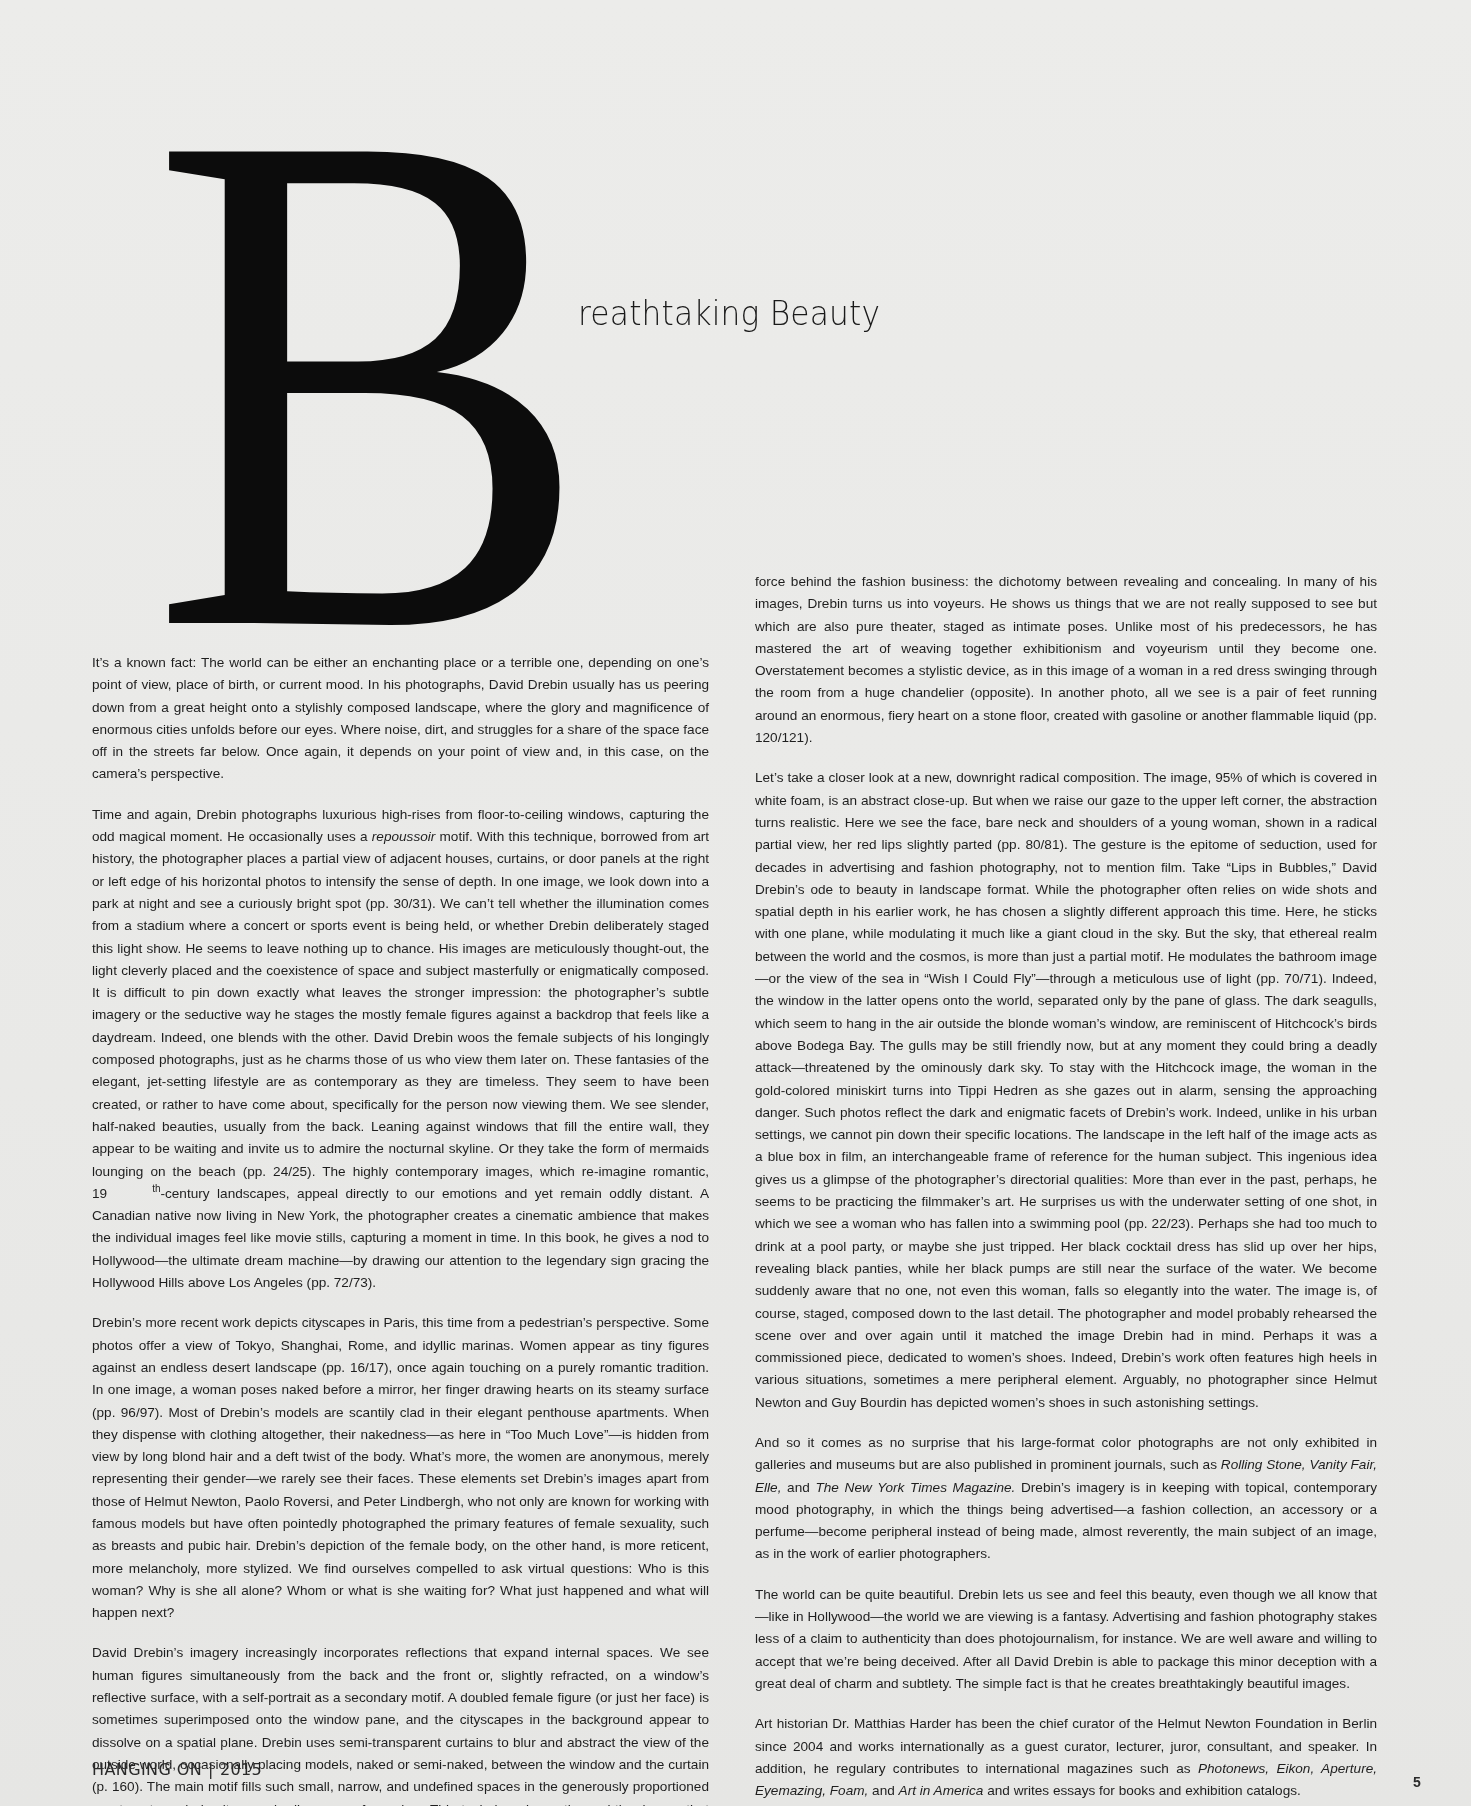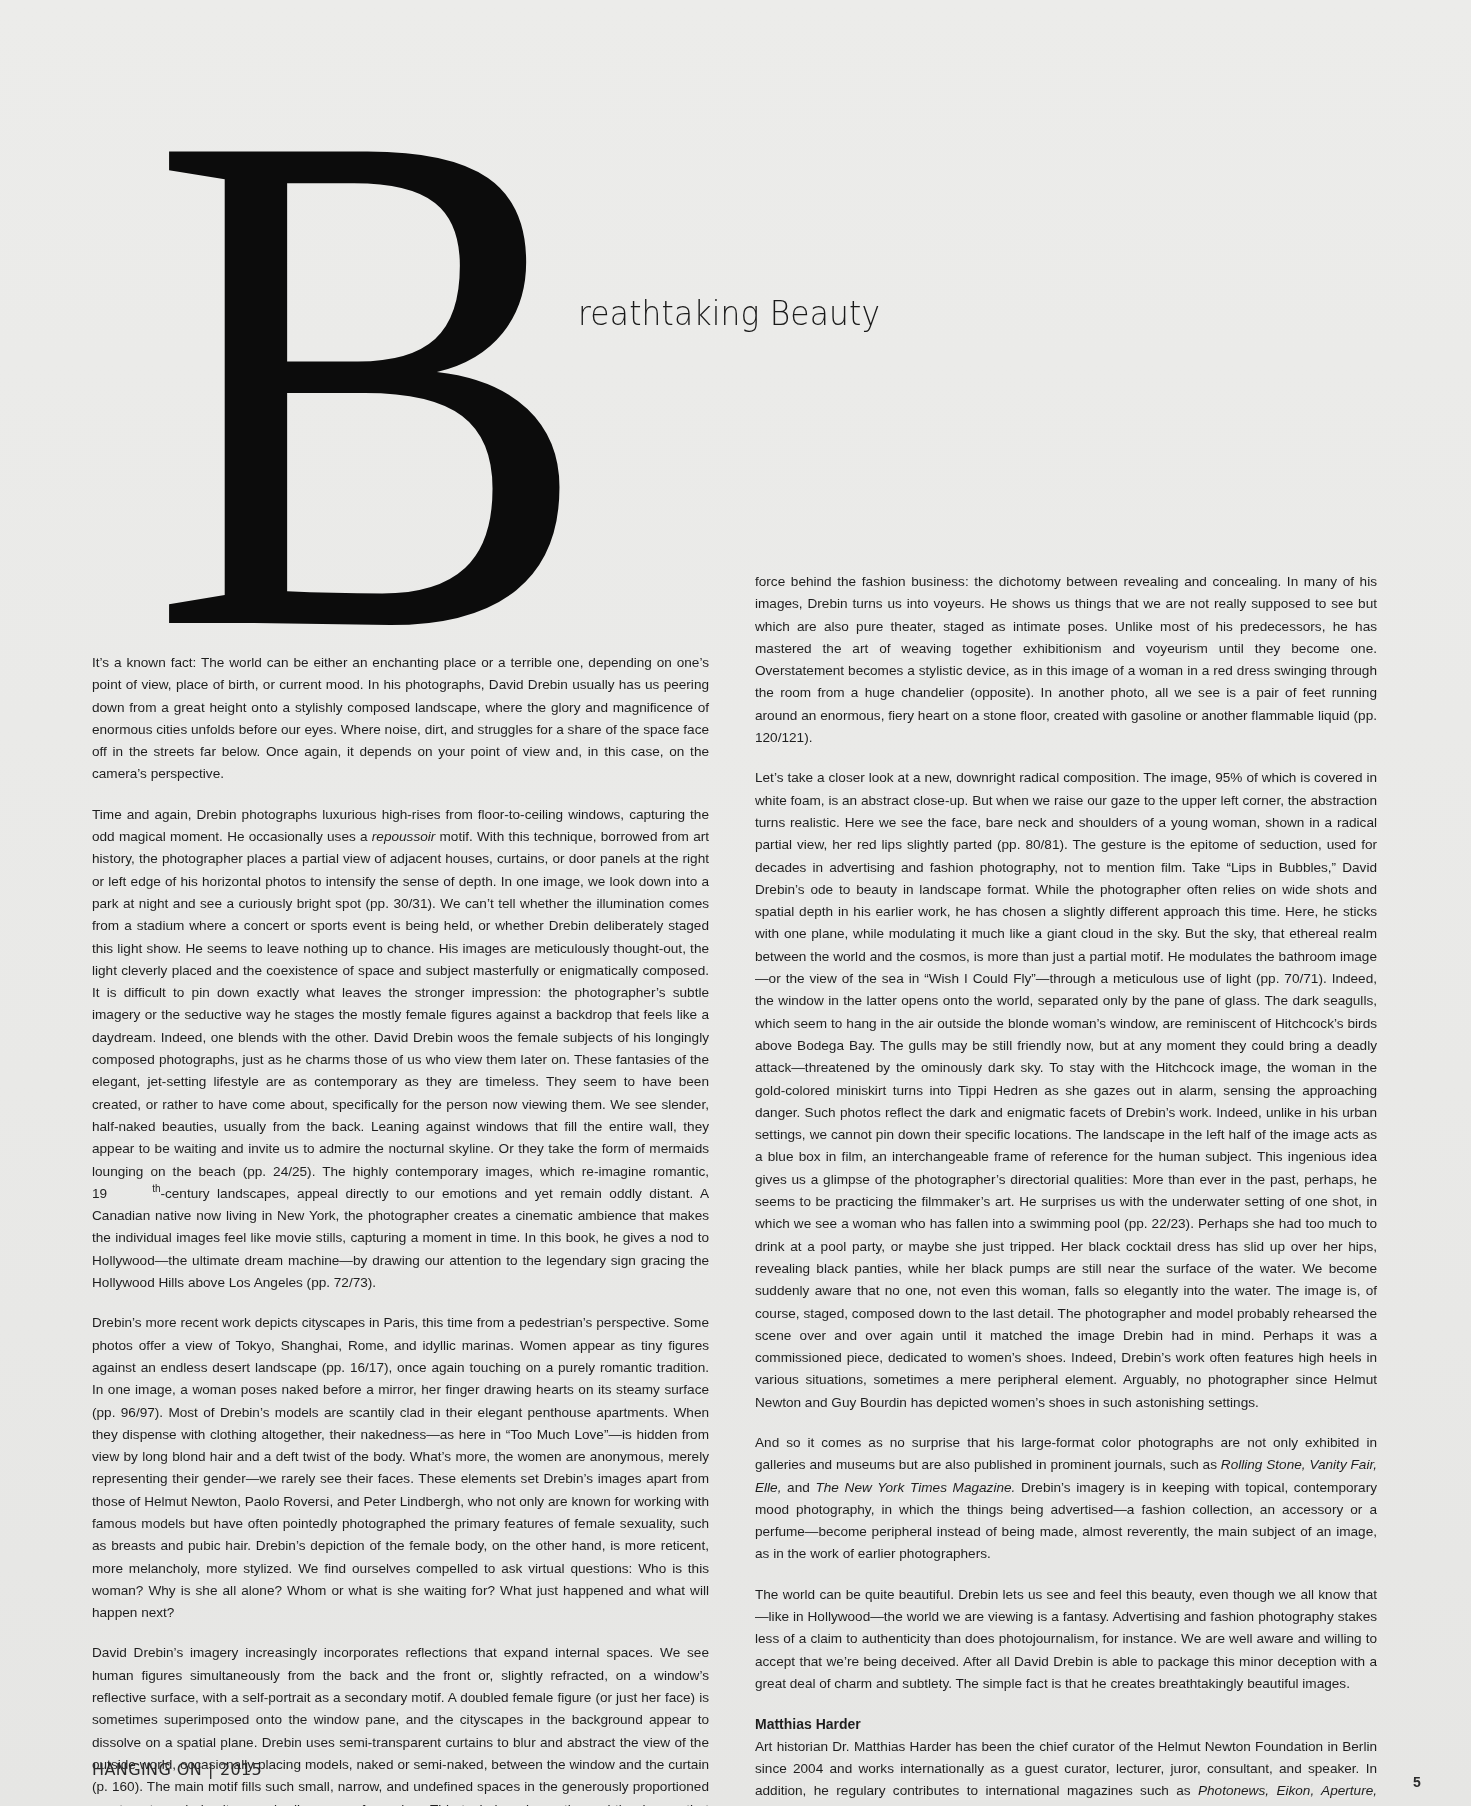--- a/index.html
+++ b/index.html
@@ -94,21 +94,20 @@
     <p><span>Time and again, Drebin photographs luxurious high-rises from floor-to-ceiling windows, capturing the odd magical moment. He occasionally uses a </span><em>repoussoir</em><span> motif. With this technique, borrowed from art history, the photographer places a partial view of adjacent houses, curtains, or door panels at the right or left edge of his horizontal photos to intensify the sense of depth. In one image, we look down into a park at night and see a curiously bright spot (pp. 30/31). We can’t tell whether the illumination comes from a stadium where a concert or sports event is being held, or whether Drebin deliberately staged this light show. He seems to leave nothing up to chance. His images are meticulously thought-out, the light cleverly placed and the coexistence of space and subject masterfully or enigmatically composed. It is difficult to pin down exactly what leaves the stronger impression: the photographer’s subtle imagery or the seductive way he stages the mostly female figures against a backdrop that feels like a daydream. Indeed, one blends with the other. David Drebin woos the female subjects of his longingly composed photographs, just as he charms those of us who view them later on. These fantasies of the elegant, jet-setting lifestyle are as contemporary as they are timeless. They seem to have been created, or rather to have come about, specifically for the person now viewing them. We see slender, half-naked beauties, usually from the back. Leaning against windows that fill the entire wall, they appear to be waiting and invite us to admire the nocturnal skyline. Or they take the form of mermaids lounging on the beach (pp. 24/25). The highly contemporary images, which re-imagine romantic, 19</span><sup>th</sup><span>-century landscapes, appeal directly to our emotions and yet remain oddly distant. A Canadian native now living in New York, the photographer creates a cinematic ambience that makes the individual images feel like movie stills, capturing a moment in time. In this book, he gives a nod to Hollywood—the ultimate dream machine—by drawing our attention to the legendary sign gracing the Hollywood Hills above Los Angeles (pp. 72/73).</span></p>
     <p>Drebin’s more recent work depicts cityscapes in Paris, this time from a pedestrian’s perspective. Some photos offer a view of Tokyo, Shanghai, Rome, and idyllic marinas. Women appear as tiny figures against an endless desert landscape (pp. 16/17), once again touching on a purely romantic tradition. In one image, a woman poses naked before a mirror, her finger drawing hearts on its steamy surface (pp. 96/97). Most of Drebin’s models are scantily clad in their elegant penthouse apartments. When they dispense with clothing altogether, their nakedness—as here in “Too Much Love”—is hidden from view by long blond hair and a deft twist of the body. What’s more, the women are anonymous, merely representing their gender—we rarely see their faces. These elements set Drebin’s images apart from those of Helmut Newton, Paolo Roversi, and Peter Lindbergh, who not only are known for working with famous models but have often pointedly photographed the primary features of female sexuality, such as breasts and pubic hair. Drebin’s depiction of the female body, on the other hand, is more reticent, more melancholy, more stylized. We find ourselves compelled to ask virtual questions: Who is this woman? Why is she all alone? Whom or what is she waiting for? What just happened and what will happen next?</p>
     <p>David Drebin’s imagery increasingly incorporates reflections that expand internal spaces. We see human figures simultaneously from the back and the front or, slightly refracted, on a window’s reflective surface, with a self-portrait as a secondary motif. A doubled female figure (or just her face) is sometimes superimposed onto the window pane, and the cityscapes in the background appear to dissolve on a spatial plane. Drebin uses semi-transparent curtains to blur and abstract the view of the outside world, occasionally placing models, naked or semi-naked, between the window and the curtain (p. 160). The main motif fills such small, narrow, and undefined spaces in the generously proportioned apartments and simultaneously disappears from view. This technique is another subtle play on that fascinating driving</p>
   </div>
 
   <div class="col col-right">
     <p>force behind the fashion business: the dichotomy between revealing and concealing. In many of his images, Drebin turns us into voyeurs. He shows us things that we are not really supposed to see but which are also pure theater, staged as intimate poses. Unlike most of his predecessors, he has mastered the art of weaving together exhibitionism and voyeurism until they become one. Overstatement becomes a stylistic device, as in this image of a woman in a red dress swinging through the room from a huge chandelier (opposite). In another photo, all we see is a pair of feet running around an enormous, fiery heart on a stone floor, created with gasoline or another flammable liquid (pp. 120/121).</p>
     <p>Let’s take a closer look at a new, downright radical composition. The image, 95% of which is covered in white foam, is an abstract close-up. But when we raise our gaze to the upper left corner, the abstraction turns realistic. Here we see the face, bare neck and shoulders of a young woman, shown in a radical partial view, her red lips slightly parted (pp. 80/81). The gesture is the epitome of seduction, used for decades in advertising and fashion photography, not to mention film. Take “Lips in Bubbles,” David Drebin’s ode to beauty in landscape format. While the photographer often relies on wide shots and spatial depth in his earlier work, he has chosen a slightly different approach this time. Here, he sticks with one plane, while modulating it much like a giant cloud in the sky. But the sky, that ethereal realm between the world and the cosmos, is more than just a partial motif. He modulates the bathroom image—or the view of the sea in “Wish I Could Fly”—through a meticulous use of light (pp. 70/71). Indeed, the window in the latter opens onto the world, separated only by the pane of glass. The dark seagulls, which seem to hang in the air outside the blonde woman’s window, are reminiscent of Hitchcock’s birds above Bodega Bay. The gulls may be still friendly now, but at any moment they could bring a deadly attack—threatened by the ominously dark sky. To stay with the Hitchcock image, the woman in the gold-colored miniskirt turns into Tippi Hedren as she gazes out in alarm, sensing the approaching danger. Such photos reflect the dark and enigmatic facets of Drebin’s work. Indeed, unlike in his urban settings, we cannot pin down their specific locations. The landscape in the left half of the image acts as a blue box in film, an interchangeable frame of reference for the human subject. This ingenious idea gives us a glimpse of the photographer’s directorial qualities: More than ever in the past, perhaps, he seems to be practicing the filmmaker’s art. He surprises us with the underwater setting of one shot, in which we see a woman who has fallen into a swimming pool (pp. 22/23). Perhaps she had too much to drink at a pool party, or maybe she just tripped. Her black cocktail dress has slid up over her hips, revealing black panties, while her black pumps are still near the surface of the water. We become suddenly aware that no one, not even this woman, falls so elegantly into the water. The image is, of course, staged, composed down to the last detail. The photographer and model probably rehearsed the scene over and over again until it matched the image Drebin had in mind. Perhaps it was a commissioned piece, dedicated to women’s shoes. Indeed, Drebin’s work often features high heels in various situations, sometimes a mere peripheral element. Arguably, no photographer since Helmut Newton and Guy Bourdin has depicted women’s shoes in such astonishing settings.</p>
     <p><span>And so it comes as no surprise that his large-format color photographs are not only exhibited in galleries and museums but are also published in prominent journals, such as </span><em>Rolling Stone, Vanity Fair, Elle,</em><span> and </span><em>The New York Times Magazine.</em><span> Drebin’s imagery is in keeping with topical, contemporary mood photography, in which the things being advertised—a fashion collection, an accessory or a perfume—become peripheral instead of being made, almost reverently, the main subject of an image, as in the work of earlier photographers.</span></p>
     <p>The world can be quite beautiful. Drebin lets us see and feel this beauty, even though we all know that—like in Hollywood—the world we are viewing is a fantasy. Advertising and fashion photography stakes less of a claim to authenticity than does photojournalism, for instance. We are well aware and willing to accept that we’re being deceived. After all David Drebin is able to package this minor deception with a great deal of charm and subtlety. The simple fact is that he creates breathtakingly beautiful images.</p>
-    <div class="author-name">Matthias Harder</div>
     <p class="author-bio"><span>Art historian Dr. Matthias Harder has been the chief curator of the Helmut Newton Foundation in Berlin since 2004 and works internationally as a guest curator, lecturer, juror, consultant, and speaker. In addition, he regulary contributes to international magazines such as </span><em>Photonews, Eikon, Aperture, Eyemazing, Foam,</em><span> and </span><em>Art in America</em><span> and writes essays for books and exhibition catalogs.</span></p>
   </div>
 
   <div class="footer-left">
     <span>HANGING ON</span><span class="sep">|</span><span>2015</span>
   </div>
   <div class="page-num">5</div>
 
 </div>
 

